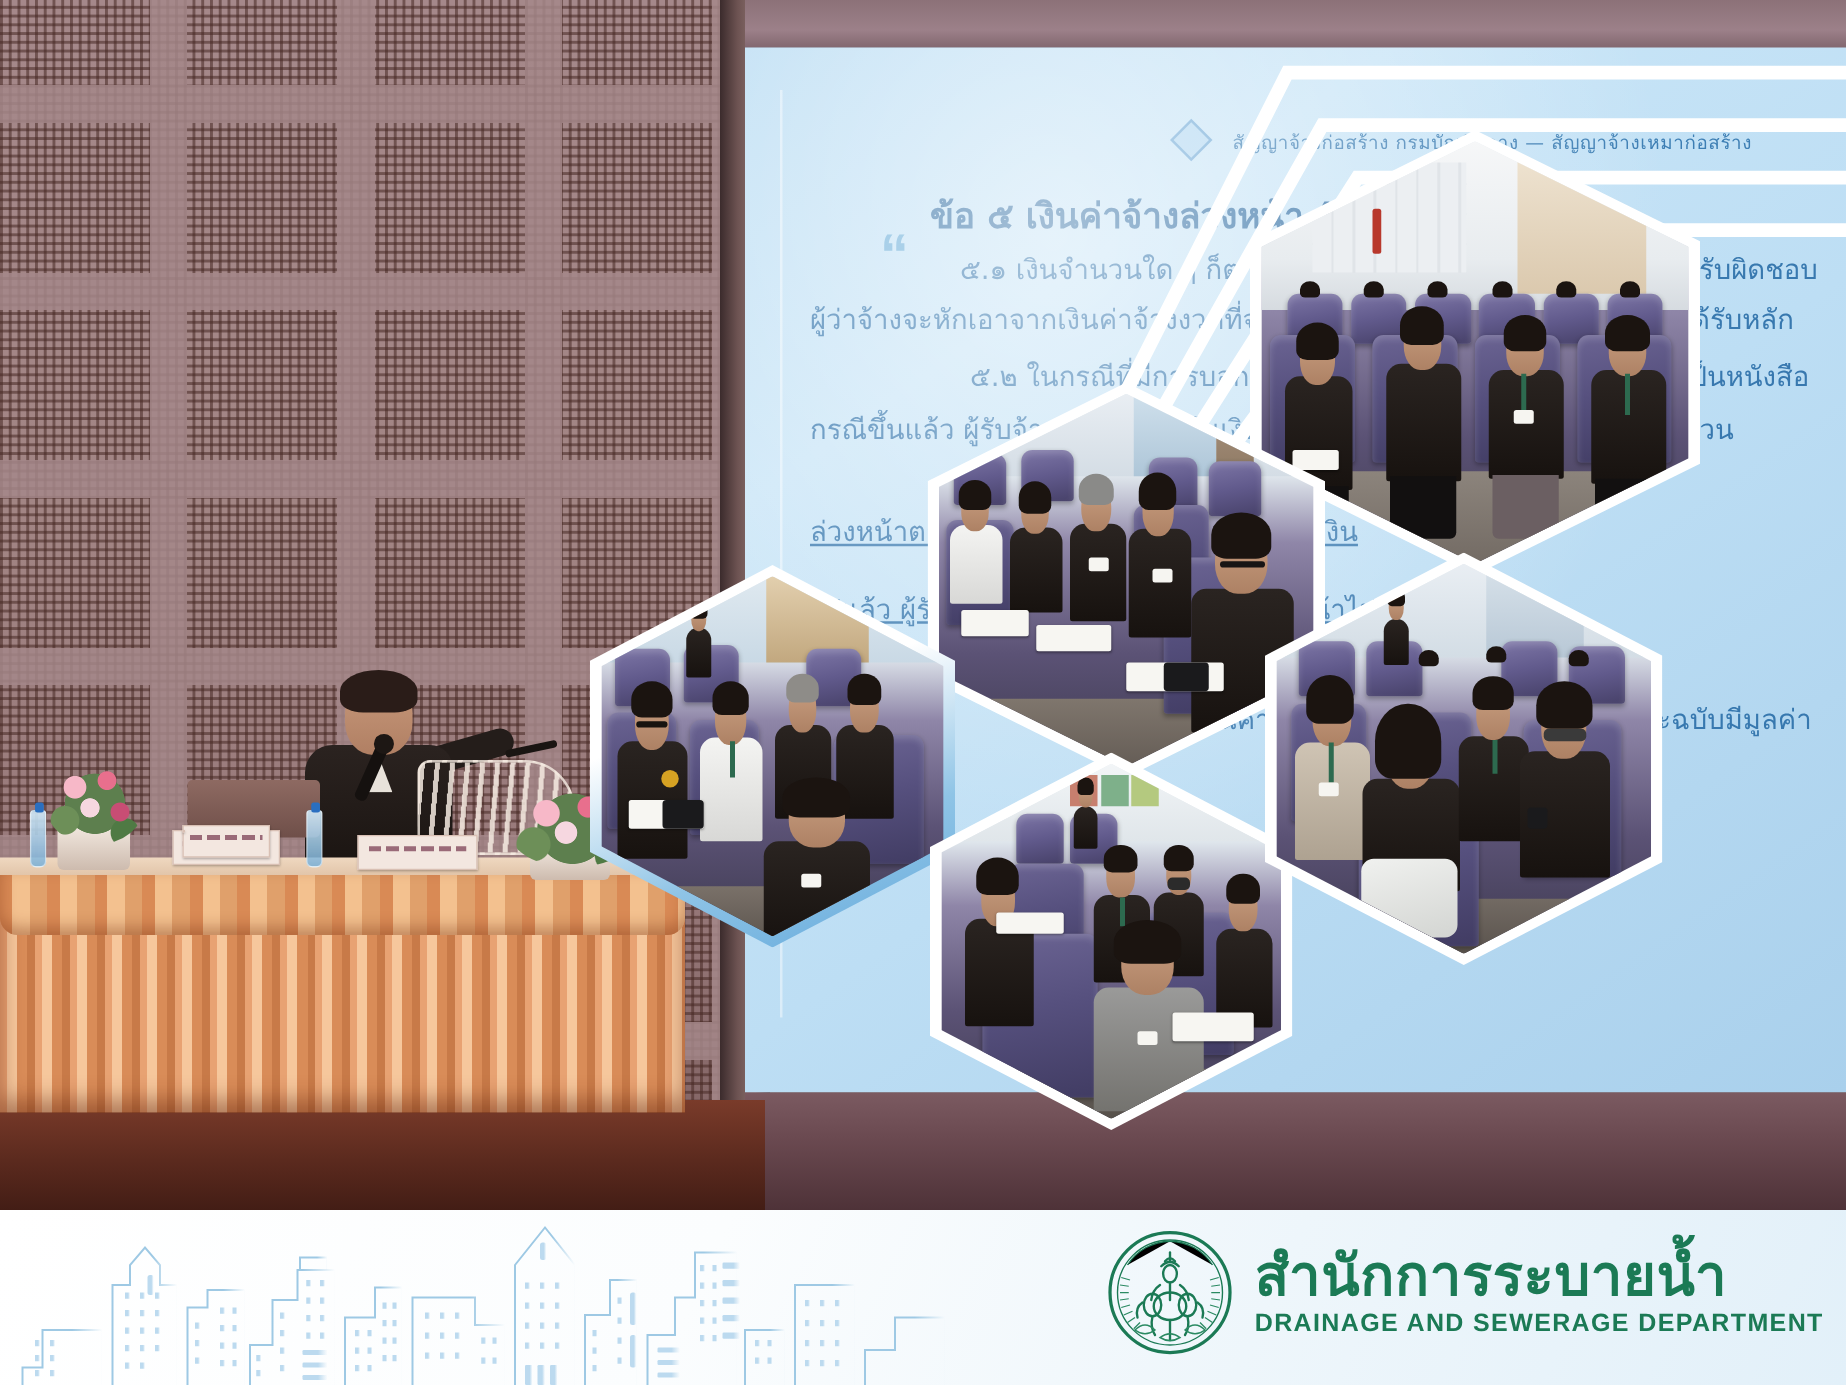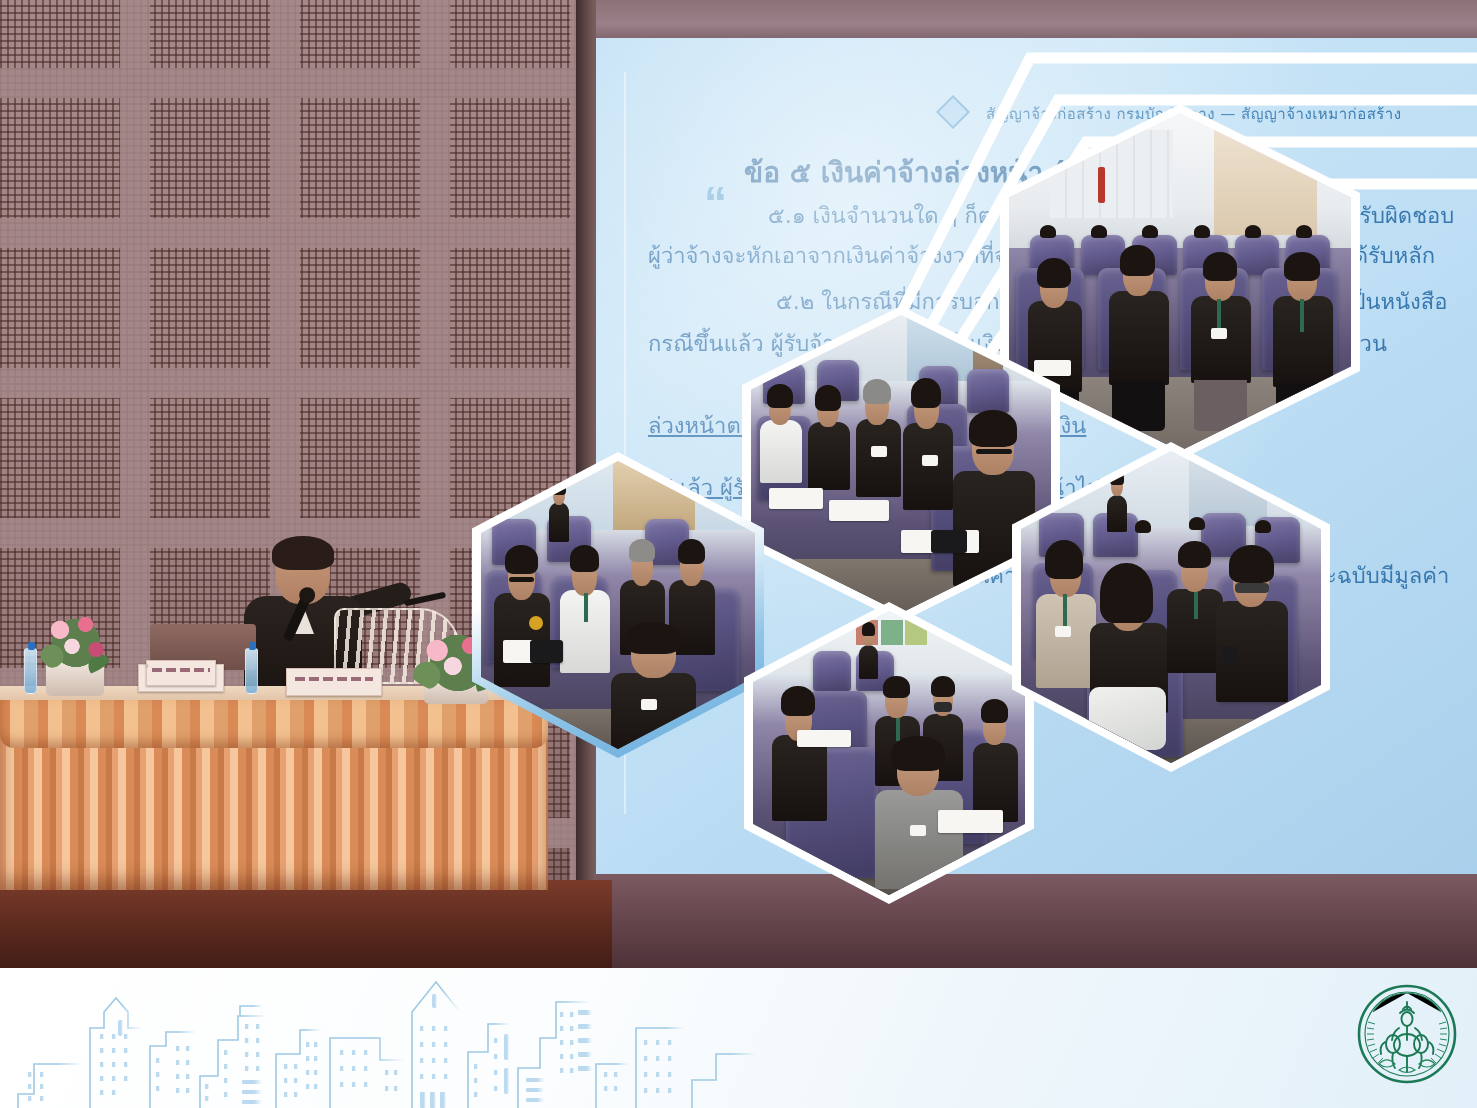--- a/index.html
+++ b/index.html
@@ -752,16 +752,20 @@
           <path d="M66 71 Q68 80 64 86"></path>
           <path d="M30 60 Q24 64 26 72"></path>
           <path d="M74 60 Q80 64 78 72"></path>
         </g>
         <g fill="none" stroke="#2a8a62" stroke-width="1.2">
           <path d="M24 82 Q32 74 40 82 Q32 88 24 82 Z"></path>
           <path d="M64 82 Q72 74 80 82 Q72 88 64 82 Z"></path>
           <path d="M44 88 Q52 82 60 88 Q52 93 44 88 Z"></path>
         </g>
       </svg>
+      <div class="logo-text">
+        <div class="logo-th">สำนักการระบายน้ำ</div>
+        <div class="logo-en">DRAINAGE AND SEWERAGE DEPARTMENT</div>
+      </div>
     </div>
   </div>
 
 </div>
 
 </body></html>

